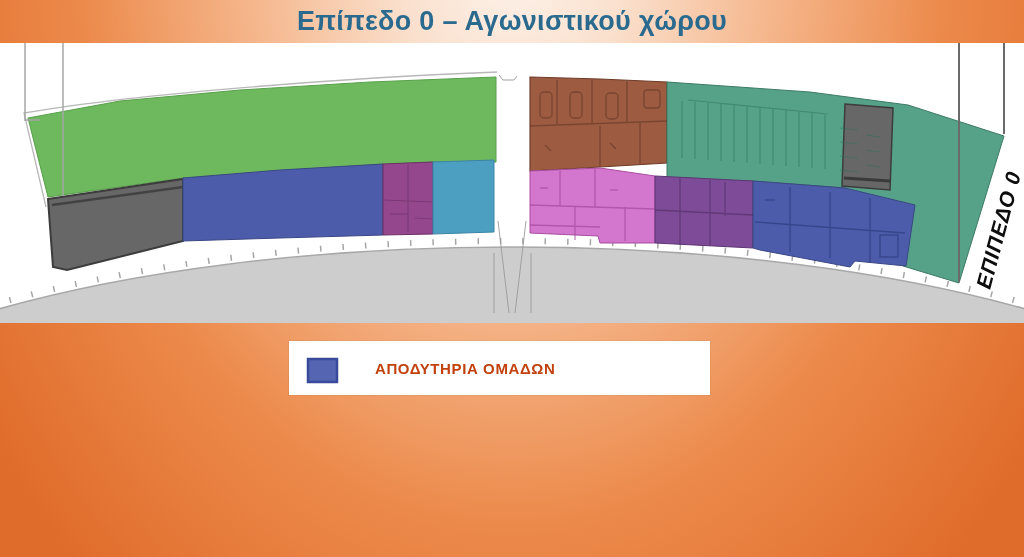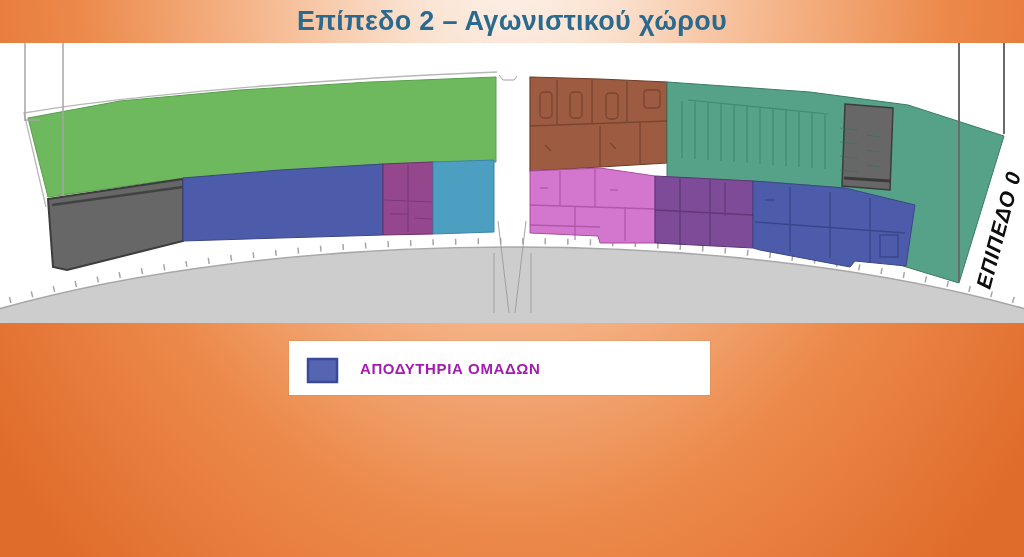--- a/index.html
+++ b/index.html
@@ -18,28 +18,28 @@
     position:absolute;top:43px;left:0;width:1024px;height:280px;
     background:#ffffff;overflow:hidden;
   }
   .plan-band svg{display:block;}
   .legend-box{
     position:absolute;left:289px;top:341px;width:421px;height:54px;
     background:#ffffff;box-shadow:0 0 0 1px rgba(0,0,0,0.04);
   }
   .legend-swatch{position:absolute;left:17px;top:16px;}
   .legend-label{
-    position:absolute;left:71px;top:0;height:54px;display:flex;align-items:center;
-    font-size:15px;font-weight:bold;letter-spacing:.6px;color:#a21caf;
+    position:absolute;left:86px;top:0;height:54px;display:flex;align-items:center;
+    font-size:15px;font-weight:bold;letter-spacing:.6px;color:#c2410c;
   }
 </style>
 </head>
 <body>
 
-<div class="title" style="color:#2a6a8f;">Επίπεδο 2 – Αγωνιστικού χώρου</div>
+<div class="title" style="color:#2a6a8f;">Επίπεδο 0 – Αγωνιστικού χώρου</div>
 
 <div class="plan-band">
   <svg width="1024" height="280" viewBox="0 43 1024 280">
 
     <ellipse cx="512" cy="492" rx="772" ry="245" stroke="#a8a8a8" stroke-width="1.5" fill="#cdcdcd"></ellipse>
     <ellipse cx="512" cy="490" rx="776" ry="249" fill="none" stroke="#8f8f8f" stroke-width="6" stroke-dasharray="1.5 21" opacity="0.8"></ellipse>
 
     <path d="M497,72 C360,77 140,93 24,113 L46,207" fill="none" stroke-width="1.3" stroke="#b8b8b8"></path>
 
     <g stroke="#9a9a9a" stroke-width="1" fill="none" opacity="0.9">

